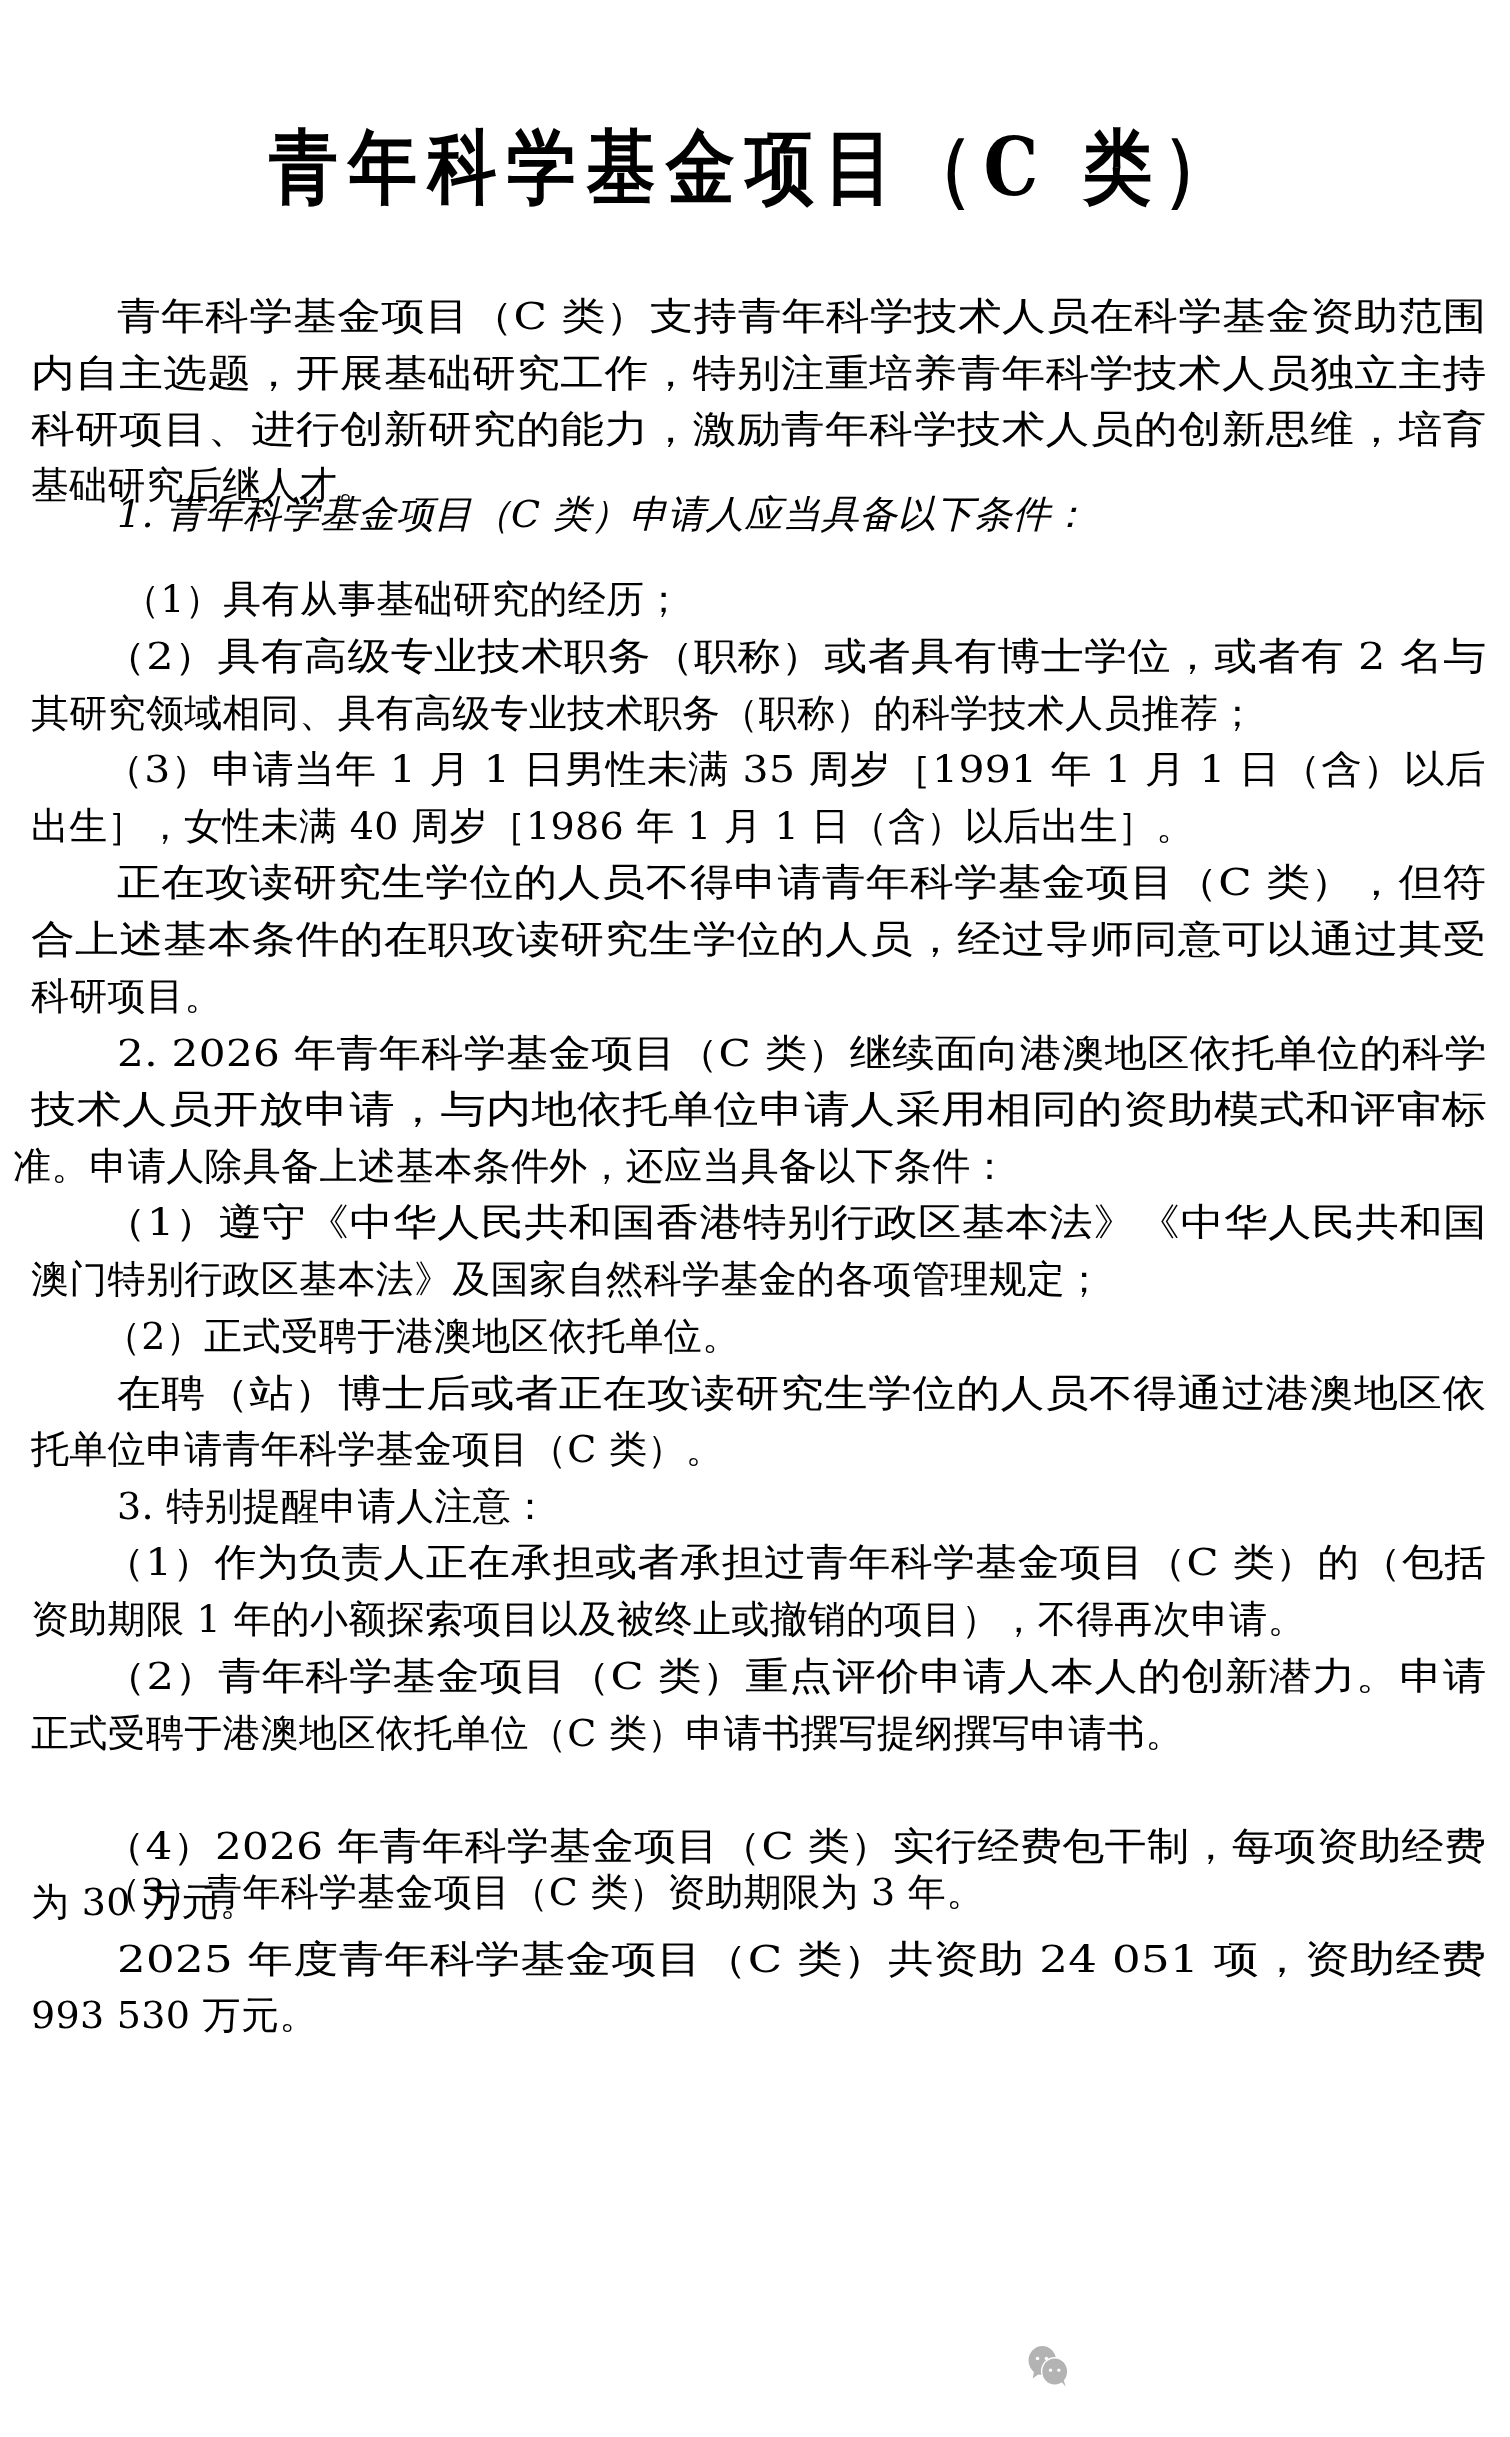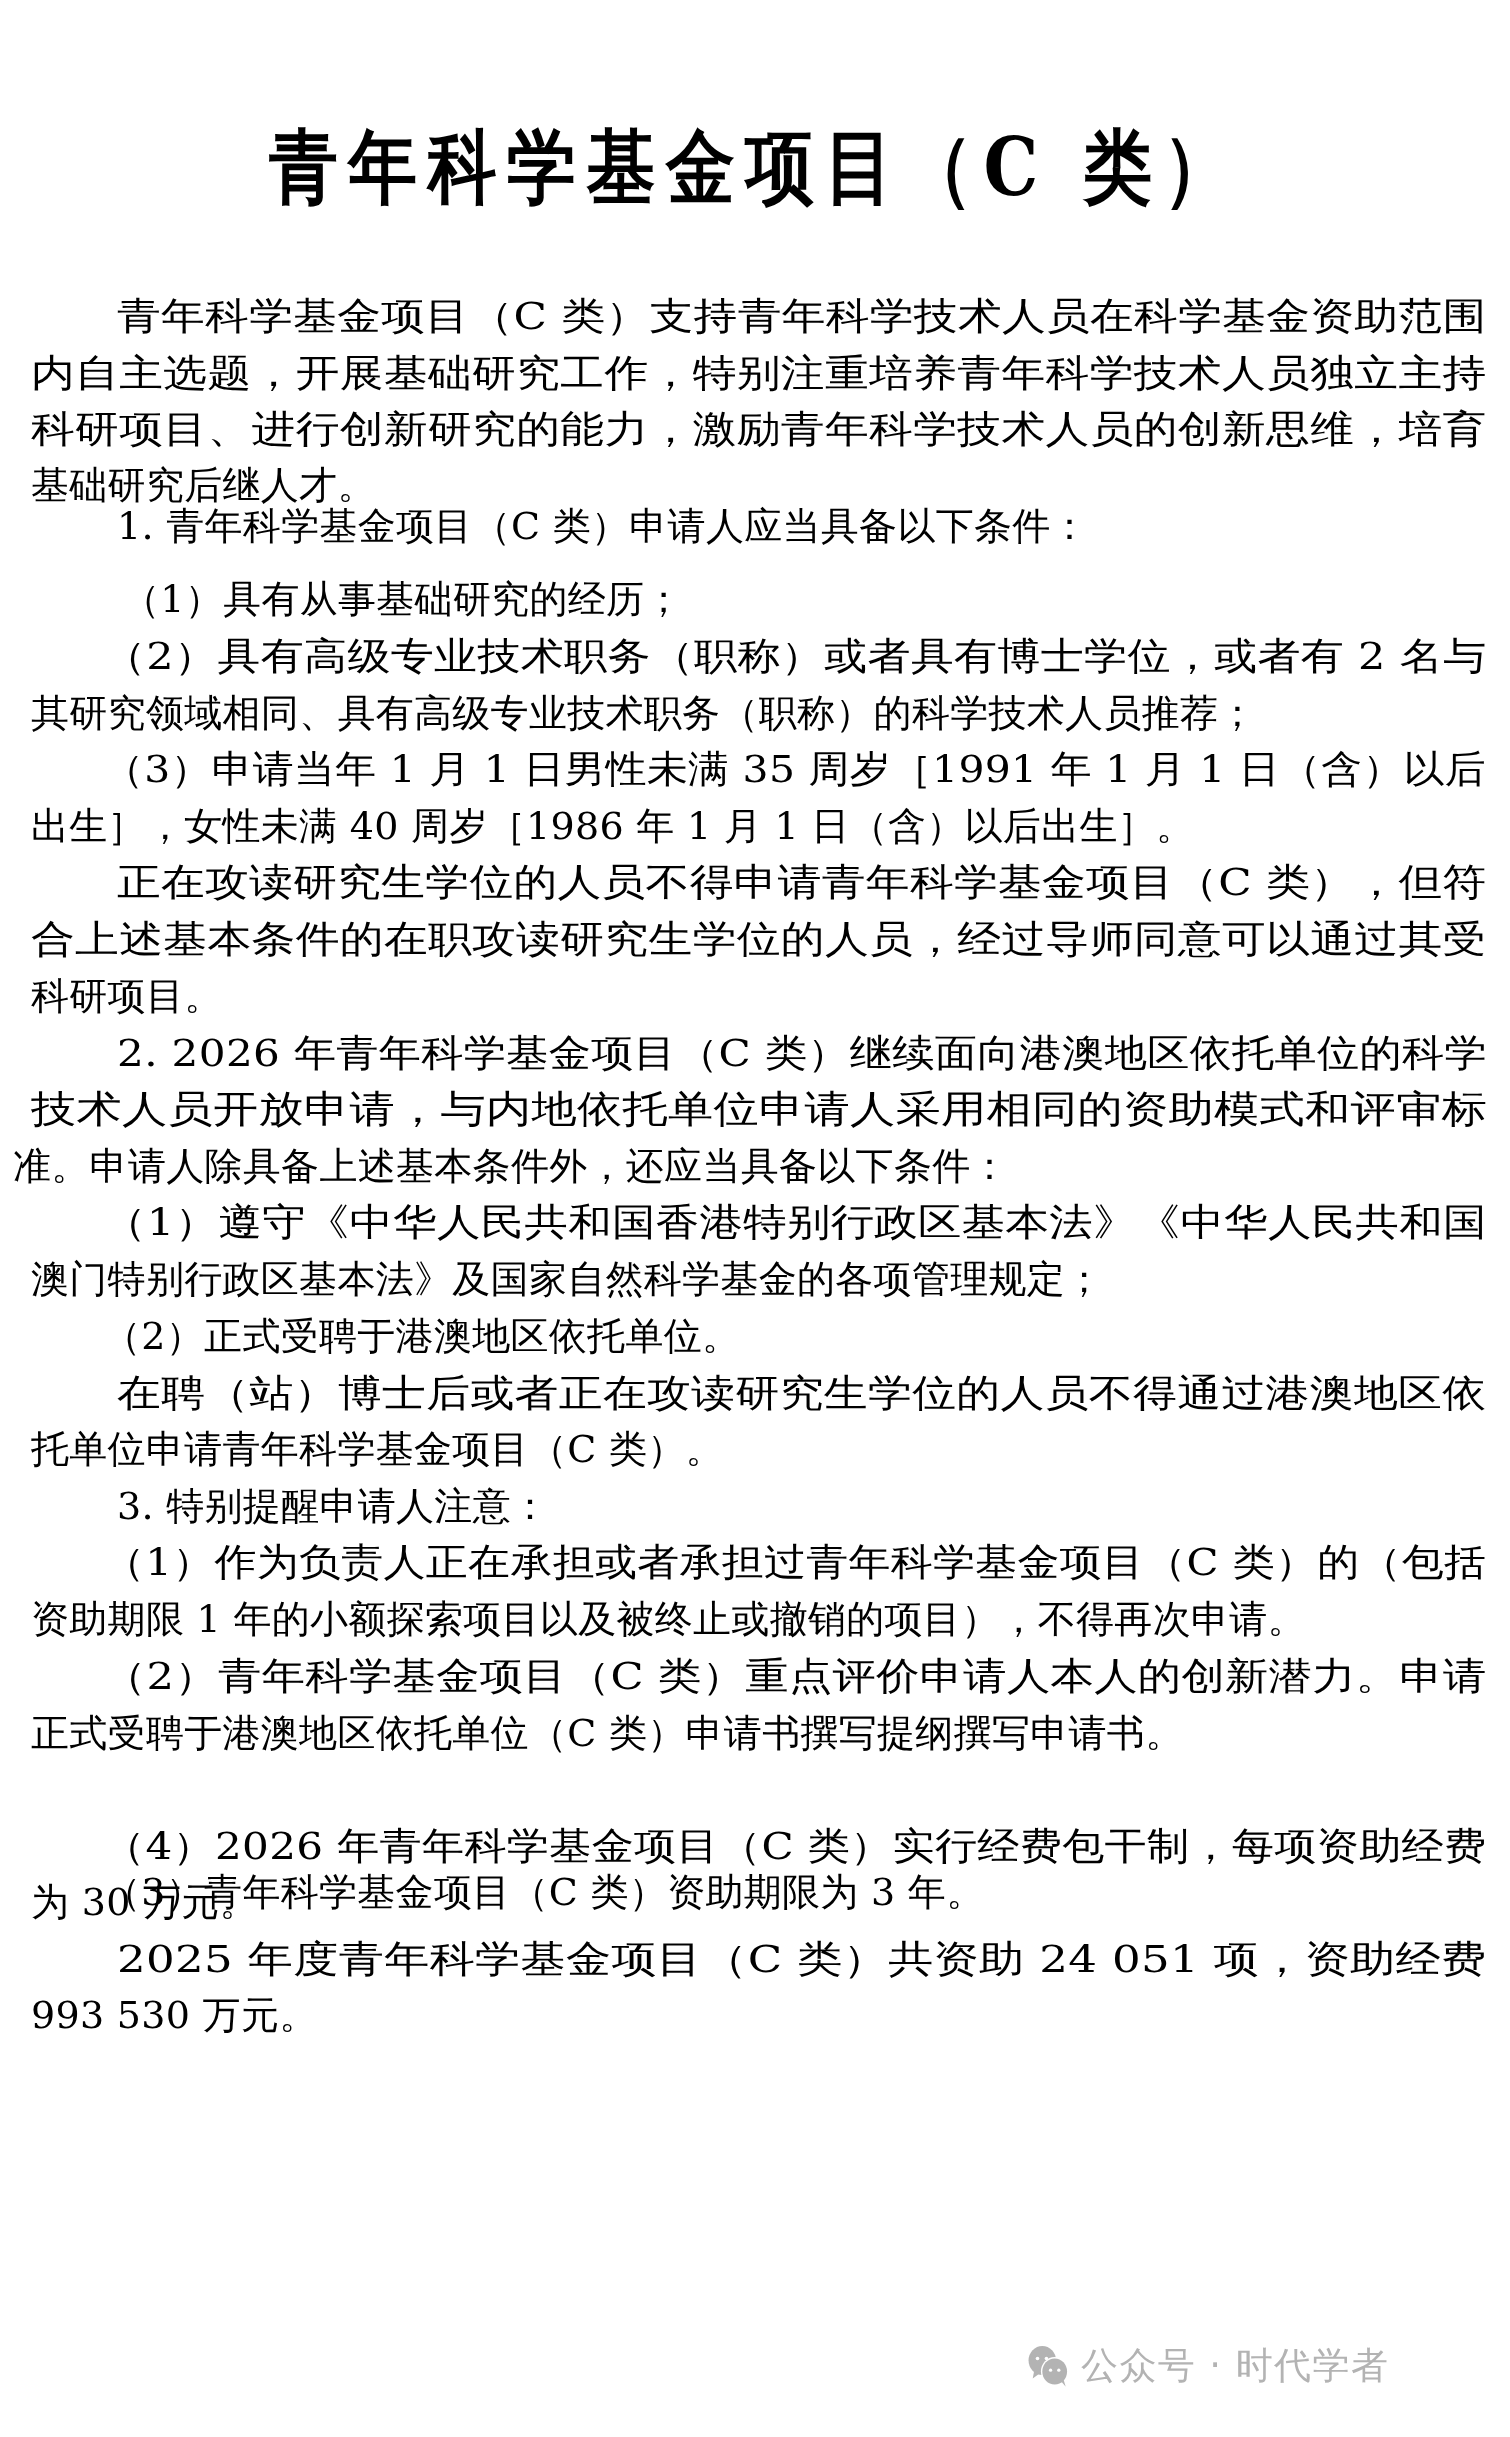--- a/index.html
+++ b/index.html
@@ -61,21 +61,21 @@
 </head>
 <body>
 
 <h1 class="title">青年科学基金项目（C 类）</h1>
 
 <div id="body-text">
   <div class="line" style="top: 292px; left: 117px; width: auto; transform: scaleX(1.1501);">青年科学基金项目（C 类）支持青年科学技术人员在科学基金资助范围</div>
   <div class="line" style="top: 349px; left: 31px; width: auto; transform: scaleX(1.1517);">内自主选题，开展基础研究工作，特别注重培养青年科学技术人员独立主持</div>
   <div class="line" style="top: 405px; left: 31px; width: auto; transform: scaleX(1.1517);">科研项目、进行创新研究的能力，激励青年科学技术人员的创新思维，培育</div>
   <div class="line" style="top: 461px; left: 31px; width: auto;">基础研究后继人才。</div>
-  <div class="line" style="top: 502px; left: 117px; width: auto;">1. 青年科学基金项目（C 类）申请人应当具备以下条件：</div>
+  <div class="line" style="top: 490px; left: 117px; width: auto; font-style: italic;">1. 青年科学基金项目（C 类）申请人应当具备以下条件：</div>
   <div class="line" style="top: 575px; left: 103px; width: auto; margin-left: 19px;">（1）具有从事基础研究的经历；</div>
   <div class="line" style="top: 632px; left: 103px; width: auto; transform: scaleX(1.1315);">（2）具有高级专业技术职务（职称）或者具有博士学位，或者有 2 名与</div>
   <div class="line" style="top: 689px; left: 31px; width: auto;">其研究领域相同、具有高级专业技术职务（职称）的科学技术人员推荐；</div>
   <div class="line" style="top: 745px; left: 103px; width: auto; transform: scaleX(1.0751);">（3）申请当年 1 月 1 日男性未满 35 周岁［1991 年 1 月 1 日（含）以后</div>
   <div class="line" style="top: 802px; left: 31px; width: auto; text-align: right;">出生］，女性未满 40 周岁［1986 年 1 月 1 日（含）以后出生］。</div>
   <div class="line" style="top: 858px; left: 117px; width: auto; transform: scaleX(1.1501);">正在攻读研究生学位的人员不得申请青年科学基金项目（C 类），但符</div>
   <div class="line" style="top: 915px; left: 31px; width: auto; transform: scaleX(1.1517);">合上述基本条件的在职攻读研究生学位的人员，经过导师同意可以通过其受</div>
   <div class="line" style="top: 972px; left: 31px; width: auto;">科研项目。</div>
   <div class="line" style="top: 1029px; left: 117px; width: auto; transform: scaleX(1.1089);">2. 2026 年青年科学基金项目（C 类）继续面向港澳地区依托单位的科学</div>
   <div class="line" style="top: 1085px; left: 31px; width: auto; transform: scaleX(1.1881);">技术人员开放申请，与内地依托单位申请人采用相同的资助模式和评审标</div>
@@ -104,15 +104,14 @@
       <path d="M10 40 L8 50 L18 43 Z" fill="#b3b3b3"></path>
       <circle cx="15" cy="21" r="2.6" fill="#ffffff"></circle>
       <circle cx="28" cy="21" r="2.6" fill="#ffffff"></circle>
       <ellipse cx="40" cy="40" rx="20" ry="21" fill="#ffffff"></ellipse>
       <ellipse cx="40" cy="40" rx="18" ry="19" fill="#b3b3b3"></ellipse>
       <path d="M50 55 L56 62 L53 52 Z" fill="#b3b3b3"></path>
       <circle cx="34" cy="38" r="2.4" fill="#ffffff"></circle>
       <circle cx="46" cy="38" r="2.4" fill="#ffffff"></circle>
     </svg>
   </span>
-  <span>公众号 · 时代学者</span>
 </div>
 
 
 </body></html>

